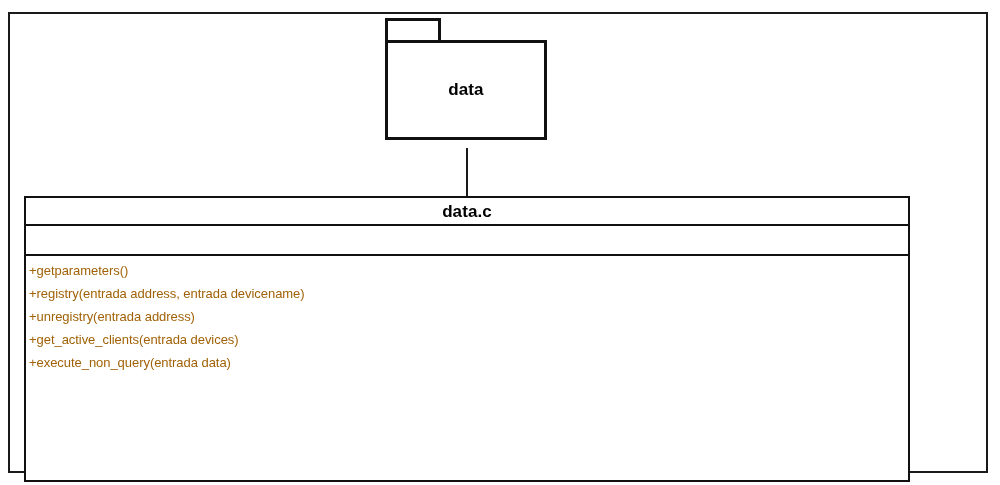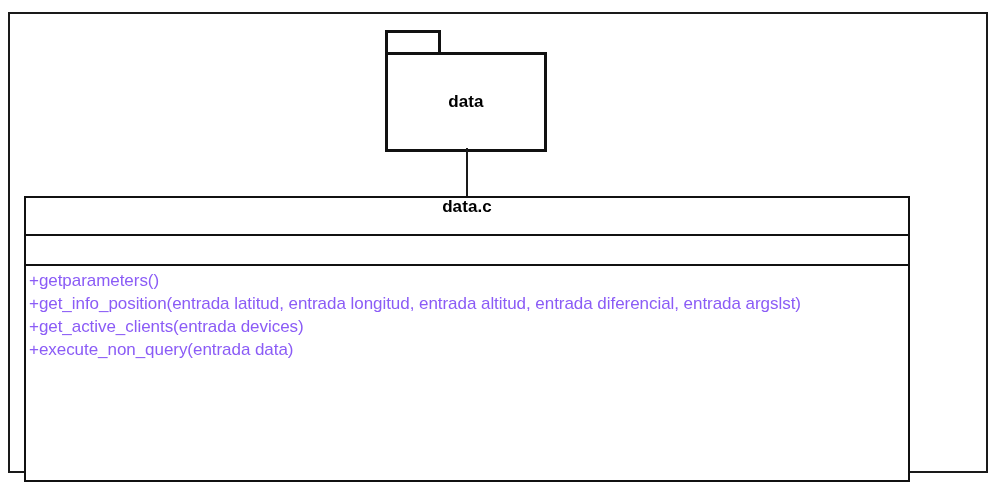--- a/index.html
+++ b/index.html
@@ -28,21 +28,21 @@
     height: 461px;
     box-sizing: border-box;
     border: 2px solid #1a1a1a;
     background: #ffffff;
   }
 
   
   #package-node {
     position: absolute;
     left: 375px;
-    top: 16px;
+    top: 4px;
     width: 178px;
     height: 122px;
   }
   #package-tab {
     position: absolute;
     left: 0;
     top: 0;
     width: 56px;
     height: 23px;
     box-sizing: border-box;
@@ -89,25 +89,25 @@
     top: 182px;
     width: 886px;
     height: 286px;
     box-sizing: border-box;
     border: 2px solid #111111;
     background: #ffffff;
     display: flex;
     flex-direction: column;
   }
   #class-title-compartment {
-    height: 38px;
+    height: 28px;
     box-sizing: border-box;
     border-bottom: 2px solid #111111;
     display: flex;
-    align-items: flex-start;
+    align-items: center;
     justify-content: center;
     flex: 0 0 auto;
   }
   #class-title {
     font-size: 17px;
     font-weight: bold;
     color: #000000;
     line-height: 1;
     letter-spacing: 0.1px;
   }
@@ -117,23 +117,23 @@
     border-bottom: 2px solid #111111;
     flex: 0 0 auto;
   }
   #class-methods-compartment {
     flex: 1 1 auto;
     box-sizing: border-box;
     padding: 3px 0 0 3px;
     overflow: hidden;
   }
   .method-row {
-    font-size: 17px;
+    font-size: 13px;
     line-height: 23px;
-    color: #8b5cf6;
+    color: #a16207;
     white-space: nowrap;
     letter-spacing: -0.05px;
   }
 </style>
 </head>
 <body>
 
 <div id="canvas">
 
   <div id="diagram-frame">
@@ -150,21 +150,22 @@
     <div id="class-node">
 
       <div id="class-title-compartment">
         <span id="class-title">data.c</span>
       </div>
 
       <div id="class-attributes-compartment"></div>
 
       <div id="class-methods-compartment">
         <div class="method-row">+getparameters()</div>
-        <div class="method-row">+get_info_position(entrada latitud, entrada longitud, entrada altitud, entrada diferencial, entrada argslst)</div>
+        <div class="method-row">+registry(entrada address, entrada devicename)</div>
+        <div class="method-row">+unregistry(entrada address)</div>
         <div class="method-row">+get_active_clients(entrada devices)</div>
         <div class="method-row">+execute_non_query(entrada data)</div>
       </div>
 
     </div>
 
   </div>
 </div>
 
 </body></html>

